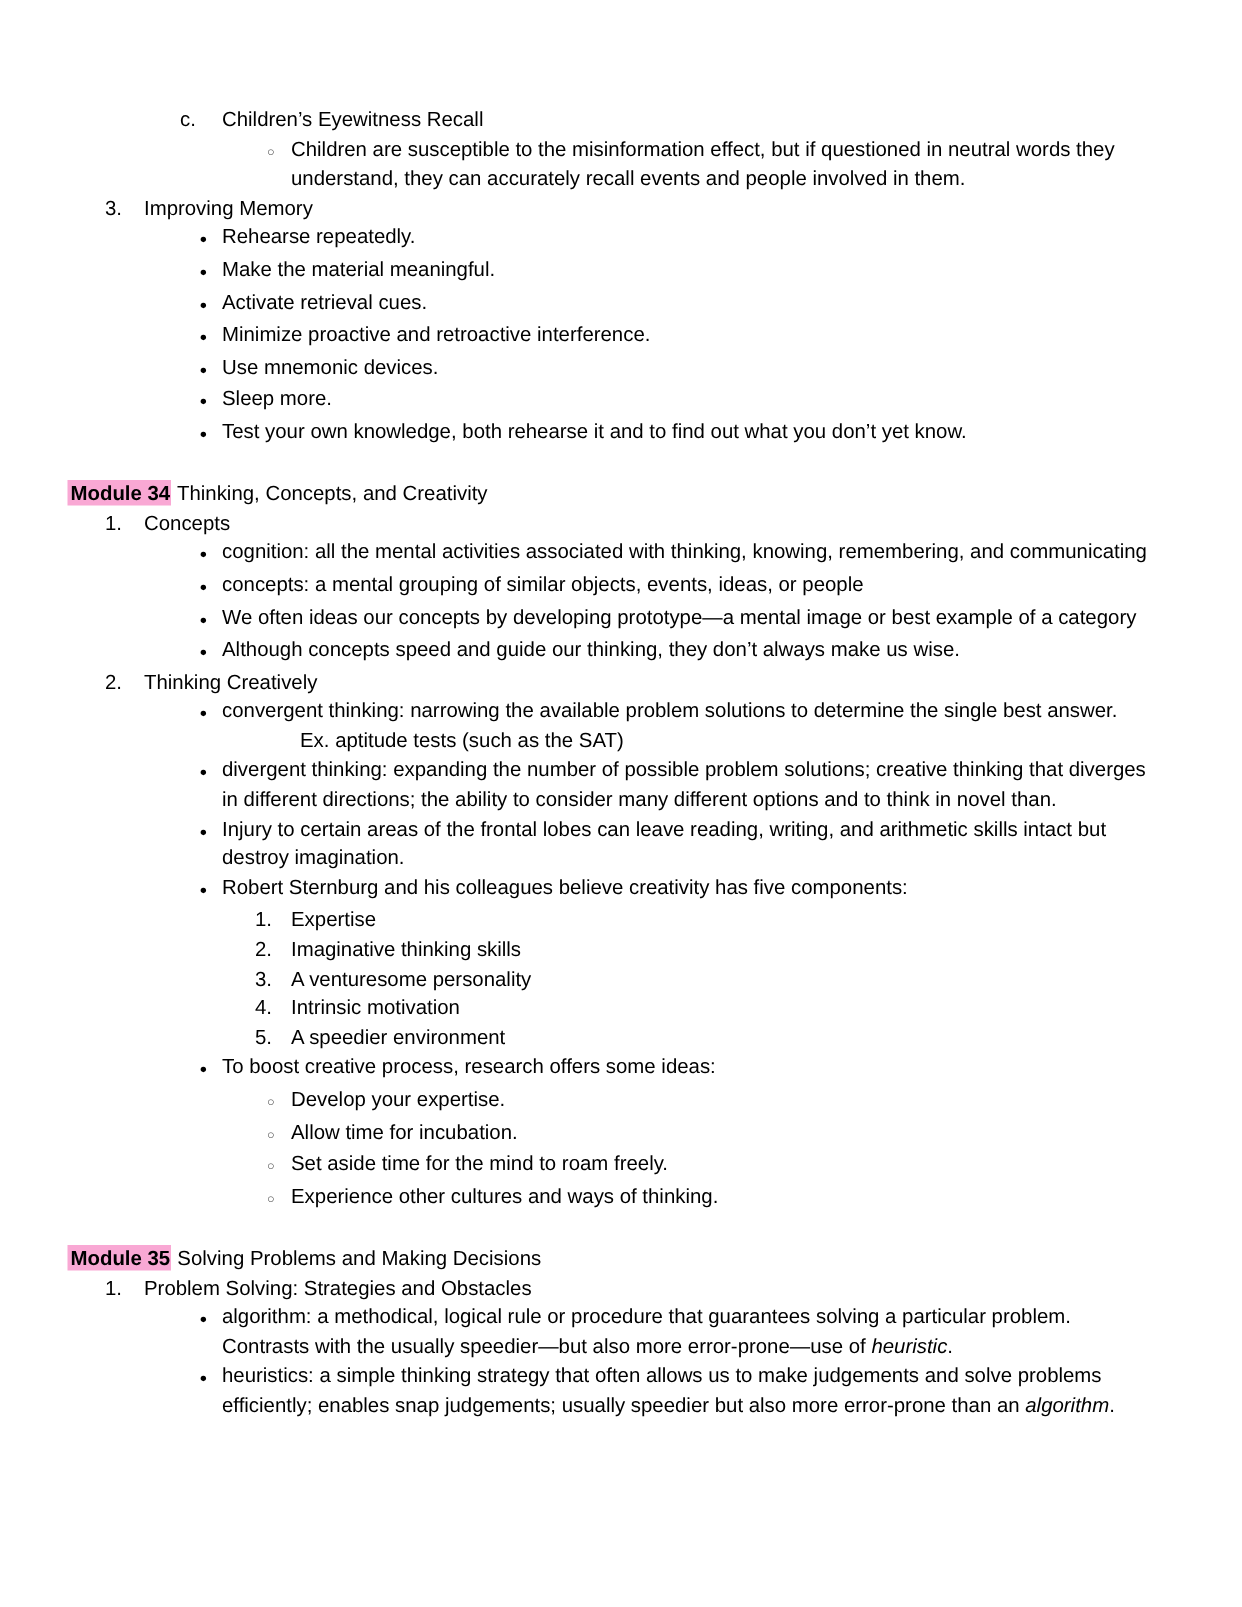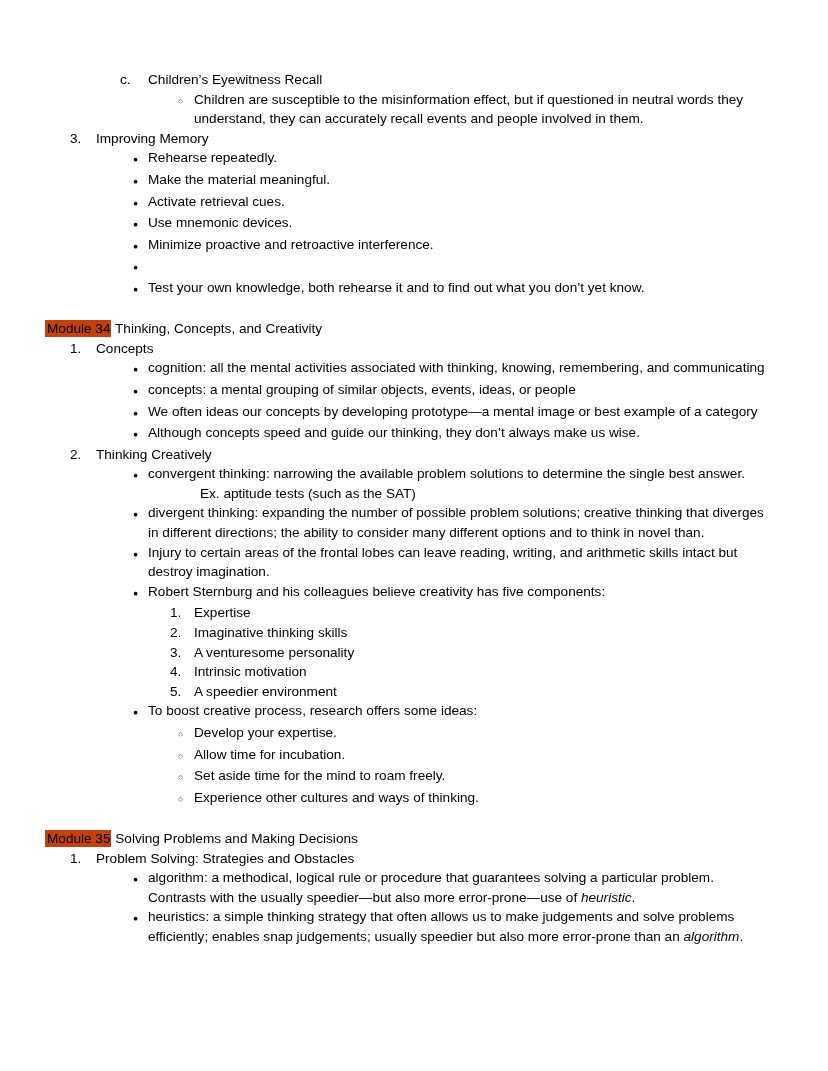--- a/index.html
+++ b/index.html
@@ -60,22 +60,22 @@
   .lvl-num2 > .marker { width: 24px; }
 
   .bullet-dot::before { content: "\25CF"; font-size: 8.5px; line-height: 19.6px; }
   .circle-dot::before { content: "\25CB"; font-size: 8.5px; line-height: 19.6px; color: #444; }
 
   b, .b { font-weight: normal; }
   i, .i { font-style: italic; text-align: center; }
   .u { }
 
   .hl {
-    background-color: #c2410c;
-    font-weight: normal;
+    background-color: #f9a8d4;
+    font-weight: bold;
     padding: 1px 1px 1px 2px;
   }
   .module-head {
     font-size: 13.6px;
     line-height: 19.6px;
     padding-left: 0px;
   }
   .tabgap { display: inline-block; width: 52px; }
   .spacer { height: 19.6px; }
 </style>
@@ -107,28 +107,29 @@
     <div class="row lvl-bullet">
       <span class="marker bullet-dot"></span>
       <span class="txt">Make the material meaningful.</span>
     </div>
     <div class="row lvl-bullet">
       <span class="marker bullet-dot"></span>
       <span class="txt">Activate retrieval cues.</span>
     </div>
     <div class="row lvl-bullet">
       <span class="marker bullet-dot"></span>
+      <span class="txt">Minimize proactive and retroactive interference.</span>
+    </div>
+    <div class="row lvl-bullet">
+      <span class="marker bullet-dot"></span>
       <span class="txt">Use mnemonic devices.</span>
     </div>
     <div class="row lvl-bullet">
       <span class="marker bullet-dot"></span>
-      <span class="txt">Minimize proactive and retroactive interference.</span>
-    </div>
-    <div class="row lvl-bullet">
-      <span class="marker bullet-dot"></span>
+      <span class="txt">Sleep more.</span>
     </div>
     <div class="row lvl-bullet">
       <span class="marker bullet-dot"></span>
       <span class="txt">Test your own knowledge, both rehearse it and to find out what you don’t yet know.</span>
     </div>
   </div>
 
   <div class="spacer"></div>
 
   <div class="module-head">

